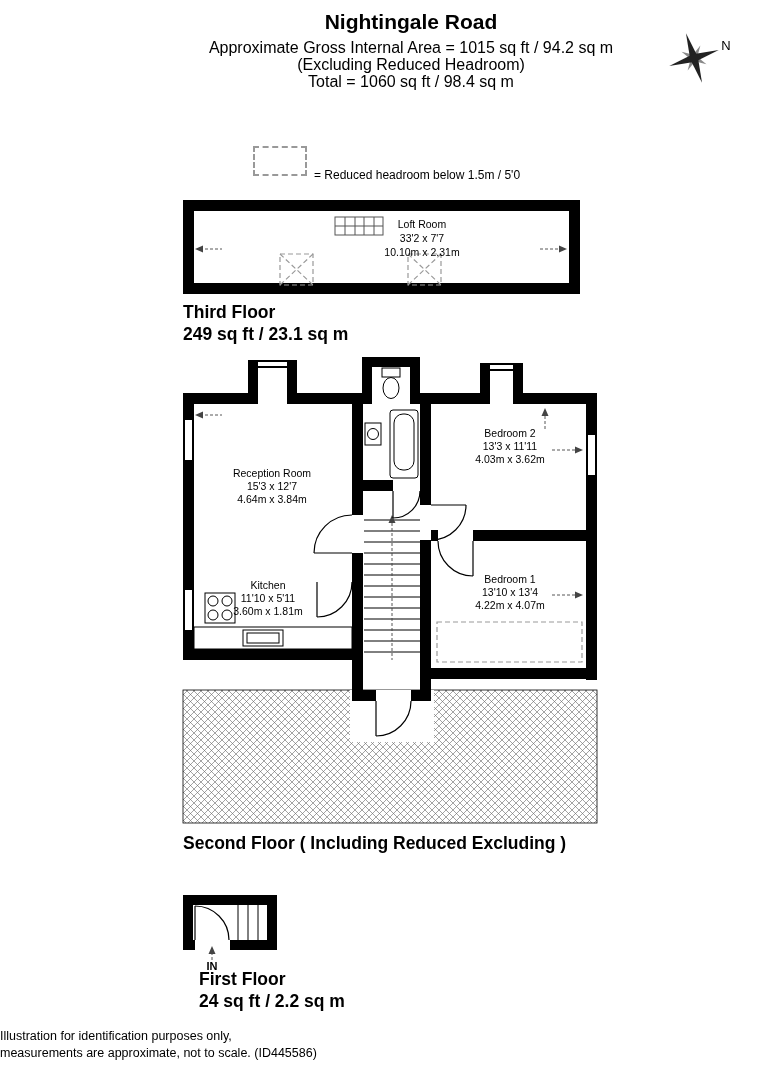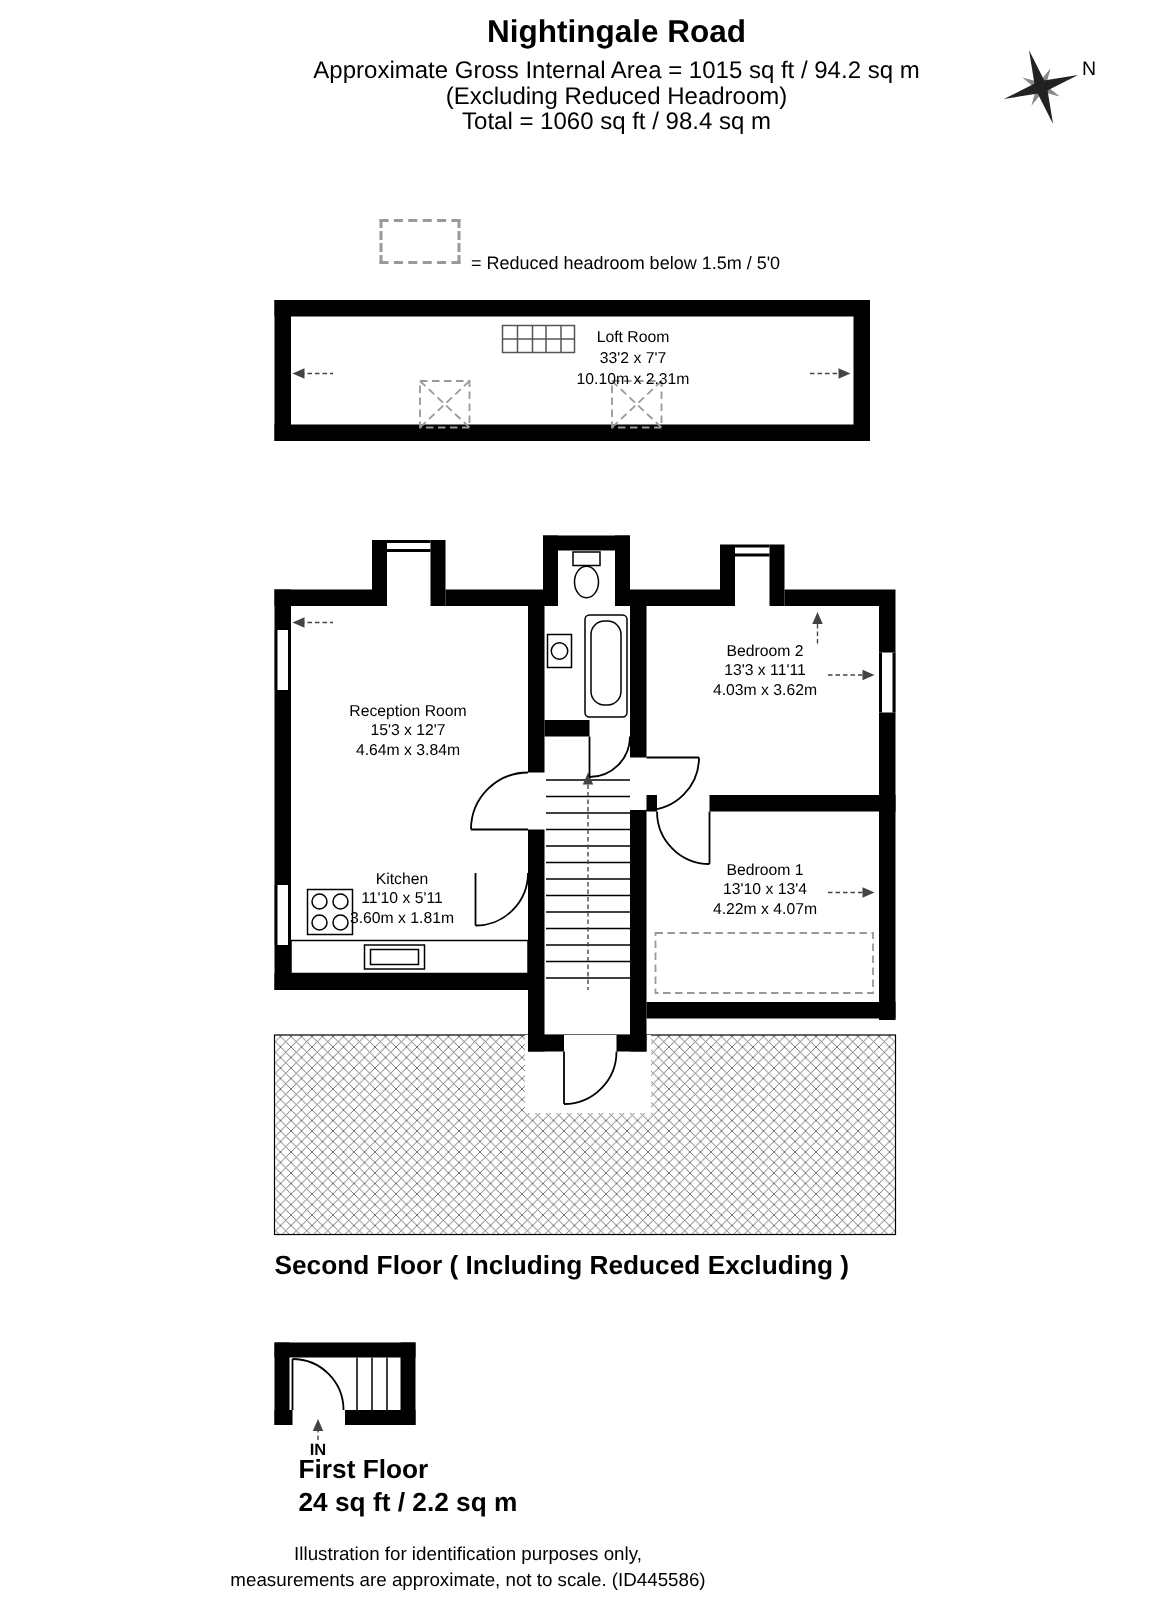--- a/index.html
+++ b/index.html
@@ -5,21 +5,21 @@
   html,body{margin:0;padding:0;background:#fff;}
   .page{position:relative;width:776px;height:1080px;background:#fff;overflow:hidden;
         font-family:"Liberation Sans", sans-serif;color:#000;}
   .header{position:absolute;top:10px;left:0;width:776px;text-align:center;padding-left:23px;}
   .title{font-size:21px;font-weight:bold;margin-bottom:5px;}
   .hline{font-size:16px;line-height:17px;}
   .compass{position:absolute;left:668px;top:30px;}
   .legend-box{position:absolute;left:253px;top:146px;width:50px;height:26px;border:2px dashed #999;}
   .legend-text{position:absolute;left:314px;top:168px;font-size:12px;}
   .floor-label{position:absolute;font-weight:bold;font-size:17.5px;line-height:22px;}
-  .footer{position:absolute;top:1028px;left:0;width:624px;text-align:center;font-size:12.5px;line-height:17px;}
+  .footer{position:absolute;top:1028px;left:0;width:624px;font-size:12.5px;line-height:17px;}
   svg{position:absolute;display:block;overflow:visible;}
   svg text{font-family:"Liberation Sans", sans-serif;font-size:10.5px;fill:#000;text-anchor:middle;}
   .wall{fill:#000;stroke:none;}
   .thinline{stroke:#000;stroke-width:1;fill:none;}
   .fixture{stroke:#000;stroke-width:1;fill:#fff;}
   .door{stroke:#000;stroke-width:1.2;fill:none;}
   .dashgray{stroke:#999;stroke-width:1.2;stroke-dasharray:5 3;fill:none;}
   .dim{stroke:#444;stroke-width:0.9;stroke-dasharray:3 2;fill:none;}
   .dimhead{fill:#444;stroke:none;}
   .winline{fill:#000;}
@@ -73,20 +73,24 @@
       <line x1="20" y1="52" x2="42" y2="52" class="dim"></line>
       <polygon points="15,52 23,48.5 23,55.5" class="dimhead"></polygon>
       <line x1="360" y1="52" x2="382" y2="52" class="dim"></line>
       <polygon points="387,52 379,48.5 379,55.5" class="dimhead"></polygon>
     </g>
     <text x="242" y="31">Loft Room</text>
     <text x="242" y="45">33'2 x 7'7</text>
     <text x="242" y="59">10.10m x 2.31m</text>
   </svg>
 
+  <div class="floor-label" style="left:183px;top:301px;">
+    <div>Third Floor</div>
+    <div>249 sq ft / 23.1 sq m</div>
+  </div>
 
   <svg style="left:180px;top:355px;" width="420" height="470">
     <defs>
       <pattern id="xh" width="7" height="7" patternUnits="userSpaceOnUse">
         <path d="M0,7 L7,0 M0,0 L7,7" stroke="#666" stroke-width="0.6" fill="none"></path>
       </pattern>
     </defs>
 
     <g>
       <rect x="3" y="335" width="414" height="133" fill="url(#xh)" stroke="#000" stroke-width="0.8"></rect>

